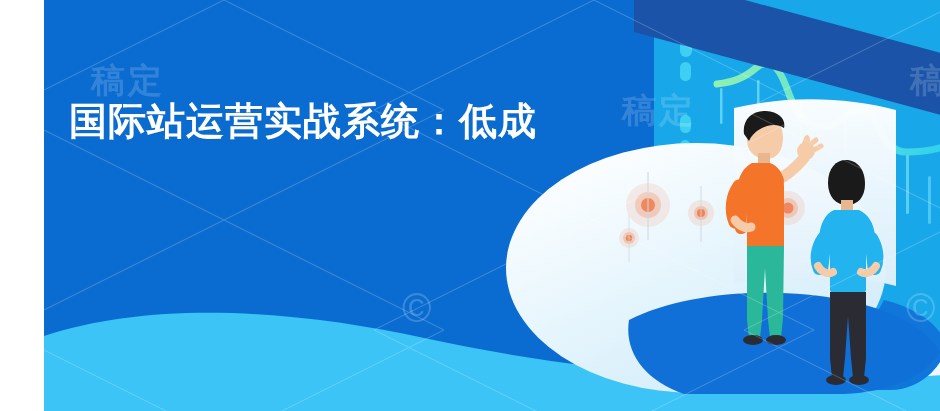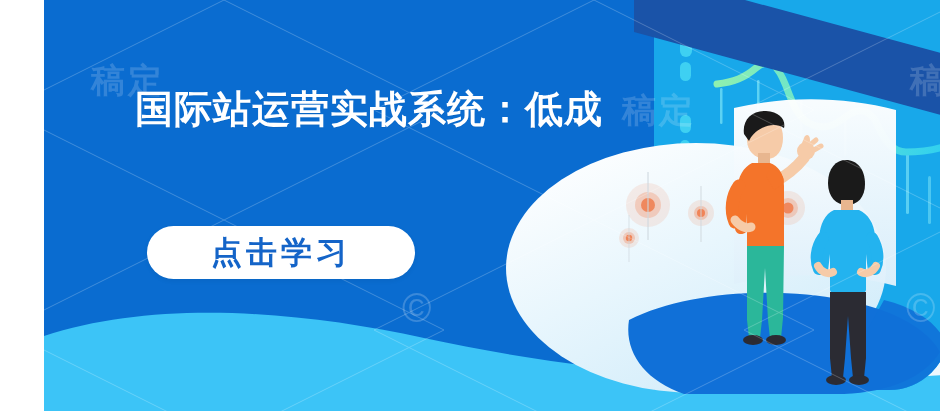--- a/index.html
+++ b/index.html
@@ -12,23 +12,22 @@
     background:#0a6cd0;
     margin-left:44px;
   }
   #banner svg.layer{
     position:absolute;left:0;top:0;width:940px;height:411px;
     display:block;
   }
 
   
   #title-block{
-    position:absolute;left:25px;top:81px;width:600px;
+    position:absolute;left:25px;top:93px;width:600px;
     z-index:30;
-    text-align:center;
   }
   .title-line{
     color:#ffffff;
     font-size:38px;
     line-height:57px;
     font-weight:bold;
     letter-spacing:1px;
     white-space:nowrap;
     text-shadow:0 1px 0 rgba(0,0,0,.05);
   }
@@ -274,17 +273,14 @@
   <div class="wm-text" id="wm-mid">稿定</div>
   <div class="wm-text" id="wm-right">稿</div>
 
   <div class="wm-c" id="wm-c-left">©</div>
   <div class="wm-c" id="wm-c-right">©</div>
 
   <div id="title-block">
     <div class="title-line">国际站运营实战系统：低成</div>
   </div>
 
-  <div id="cta">
-    <span class="cta-label">点击学习</span>
-  </div>
 
 </div>
 
 </body></html>

